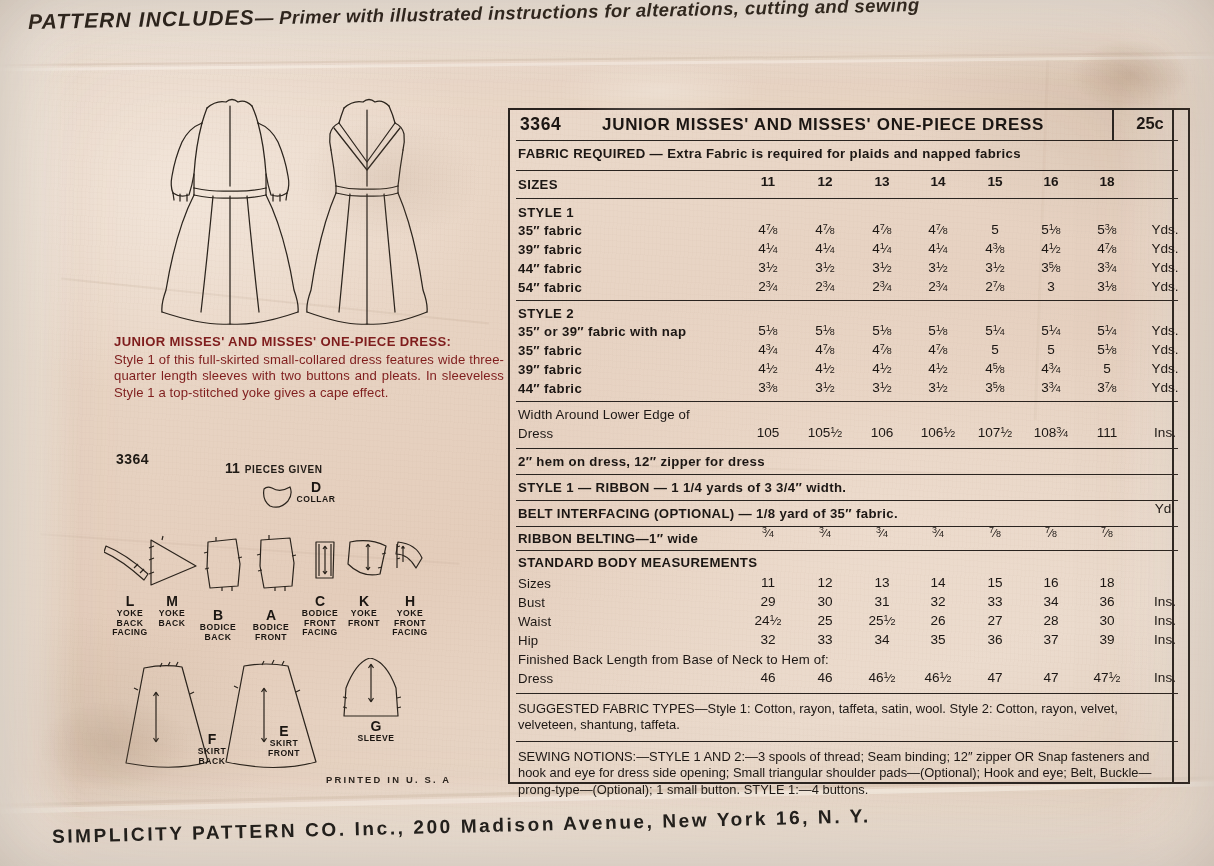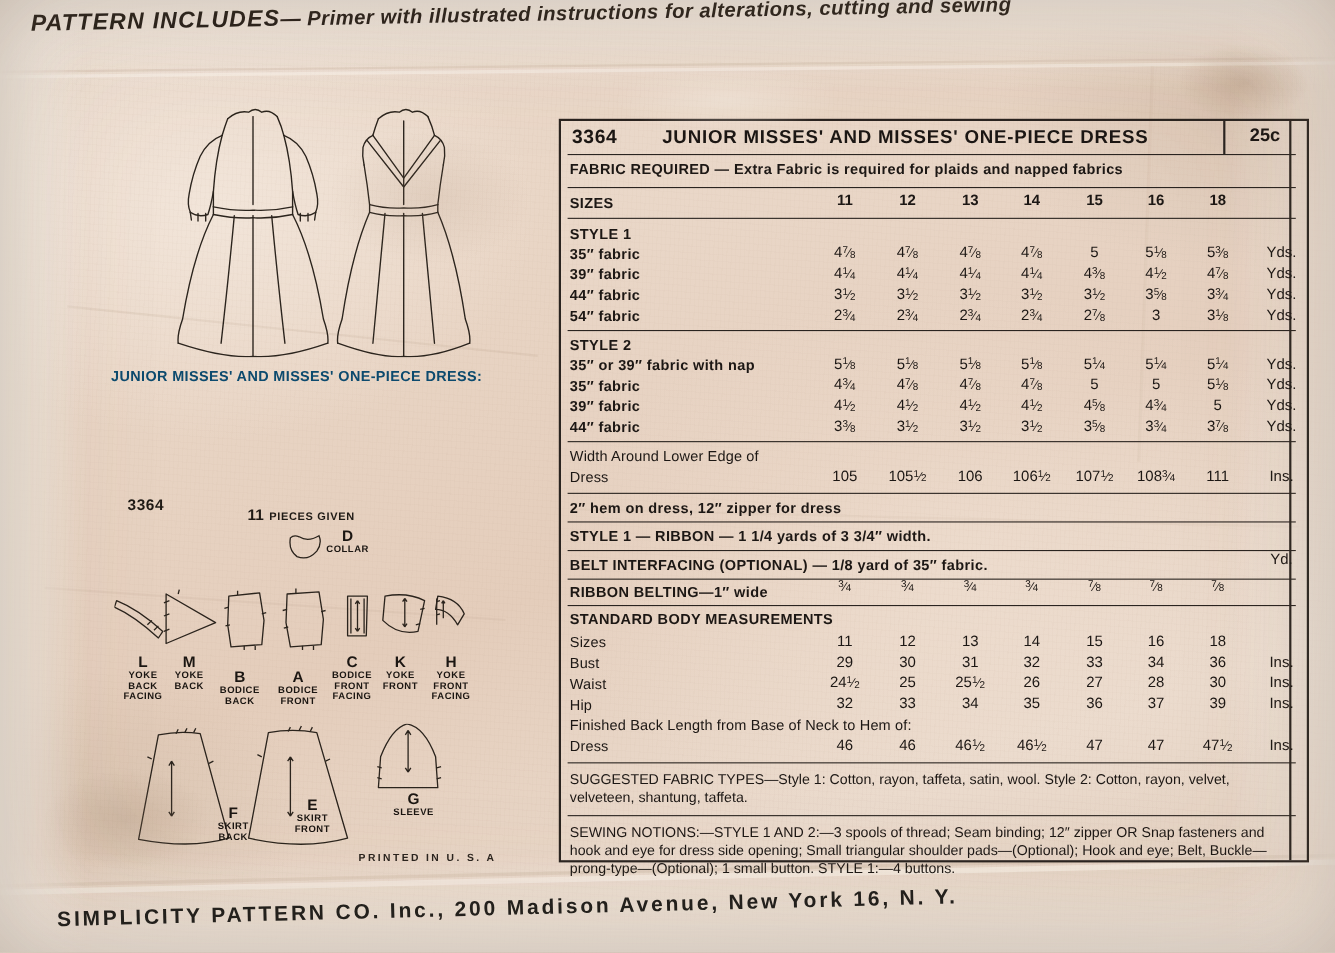--- a/index.html
+++ b/index.html
@@ -62,22 +62,22 @@
     position:absolute;left:52px;top:26px;width:1160px;
     transform:rotate(-1.45deg);transform-origin:left center;white-space:nowrap;
     font-weight:bold;font-size:19px;letter-spacing:2.6px;color:#23201c;
   }
 
   
   #illus{position:absolute;left:96px;top:88px;width:400px;height:690px;}
   #dresses{position:absolute;left:48px;top:2px;}
 
   #desc{
-    position:absolute;left:5px;top:246px;width:390px;
-    color:#0c4a6e;
+    position:absolute;left:18px;top:246px;width:390px;
+    color:#7f1d1d;
   }
   #desc .d-title{
     font-weight:bold;font-size:13.1px;letter-spacing:.35px;margin-bottom:3px;
   }
   #desc .d-body{
     font-size:13.1px;line-height:16.4px;text-align:justify;letter-spacing:.1px;
   }
 
   #pcnum{position:absolute;left:20px;top:363px;font-weight:bold;font-size:14px;color:#1f1a15;letter-spacing:.5px;}
   #pccount{position:absolute;left:129px;top:372px;font-weight:bold;font-size:11px;color:#1f1a15;}
@@ -194,20 +194,21 @@
         <path d="M254 103 Q270 140 279 200 Q284 214 283 222"></path>
         <path d="M163 222 Q202 236 223 234 Q248 236 283 222"></path>
         <path d="M206 104 Q201 160 195 222"></path>
         <path d="M240 104 Q245 160 251 222"></path>
         <path d="M223 104 L223 234"></path>
       </g>
     </svg>
 
     <div id="desc">
       <div class="d-title">JUNIOR MISSES' AND MISSES' ONE-PIECE DRESS:</div>
+      <div class="d-body">Style 1 of this full-skirted small-collared dress features wide three-quarter length sleeves with two buttons and pleats. In sleeveless Style 1 a top-stitched yoke gives a cape effect.</div>
     </div>
 
     <div id="pcnum">3364</div>
     <div id="pccount">
       <span class="n">11</span><span class="w">PIECES GIVEN</span>
     </div>
 
     <svg style="position:absolute;left:164px;top:396px;" width="40" height="26" viewBox="0 0 40 26">
       <path d="M4 5 Q2 16 10 22 Q20 26 28 17 Q33 10 30 3 Q20 9 12 4 Q7 2 4 5 Z" fill="none" stroke="#2b241d" stroke-width="1.2"></path>
     </svg>

